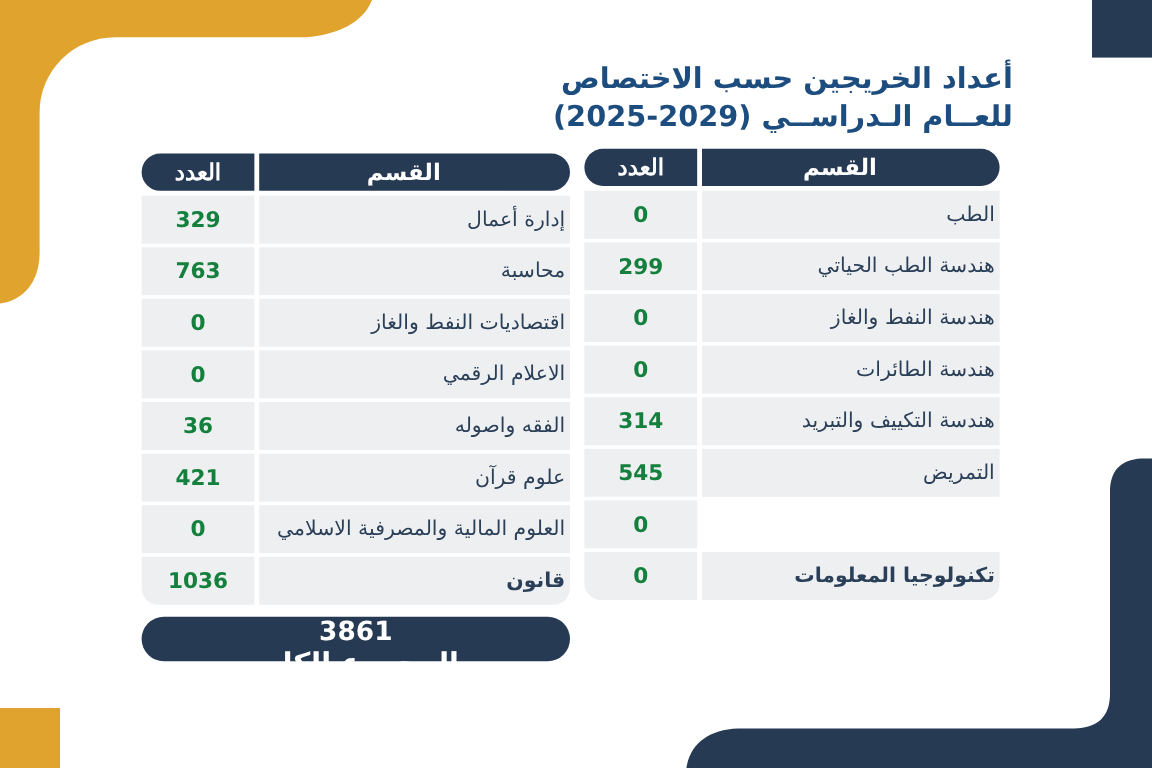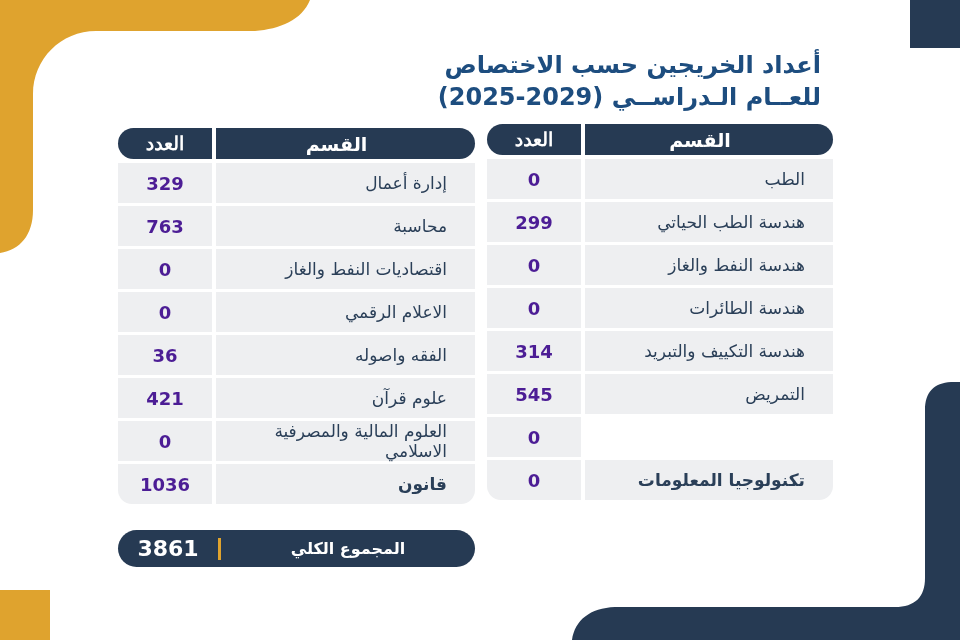--- a/index.html
+++ b/index.html
@@ -8,50 +8,50 @@
     overflow:hidden;font-family:"DejaVu Sans",sans-serif;
   }
   
   .deco{position:absolute;pointer-events:none;}
   .deco-tl{left:0;top:0;}
   .deco-br{left:570px;top:380px;}
   .sq-tr{position:absolute;left:910px;top:0;width:50px;height:48px;background:#263a53;}
   .sq-bl{position:absolute;left:0;top:590px;width:50px;height:50px;background:#dfa32e;}
   
   .title{
-    position:absolute;top:50px;right:139px;width:450px;
+    position:absolute;top:50px;right:116px;width:450px;
     text-align:right;direction:rtl;color:#1d4d7f;font-weight:bold;
   }
   .title div{font-size:24px;line-height:1.32;}
   
   .tbl{position:absolute;}
   .tbl-right{left:487px;top:124px;width:346px;}
   .tbl-left{left:118px;top:128px;width:357px;}
   .thead{display:flex;gap:4px;height:31px;margin-bottom:4px;}
   .hcell{
     background:#263a53;color:#ffffff;font-weight:bold;font-size:19px;
     display:flex;align-items:center;justify-content:center;direction:rtl;
   }
   .hcount{width:94px;border-radius:16px 0 0 16px;font-family:Liberation Serif, serif;}
   .hdept{flex:1;border-radius:0 16px 16px 0;padding-right:18px;}
   .trow{display:flex;gap:4px;height:40px;margin-bottom:3px;}
   .trow:last-child{margin-bottom:0;}
   .cell{background:#eeeff1;display:flex;align-items:center;}
-  .count{width:94px;justify-content:center;font-weight:bold;font-size:18px;color:#4c1d95;}
-  .dept{flex:1;direction:rtl;padding-right:28px;font-size:17px;color:#2a3f58;}
+  .count{width:94px;justify-content:center;font-weight:bold;font-size:18px;color:#15803d;}
+  .dept{flex:1;direction:rtl;padding-right:4px;font-size:17px;color:#2a3f58;}
   .trow:last-child .count{border-radius:0 0 0 14px;}
   .trow:last-child .dept{border-radius:0 0 14px 0;font-weight:bold;}
   
   .total-pill{
-    position:absolute;left:118px;top:530px;width:357px;height:37px;
-    background:#263a53;border-radius:19px;display:flex;align-items:center;
+    position:absolute;left:118px;top:514px;width:357px;height:37px;
+    background:#263a53;border-radius:19px;display:flex;align-items:center;flex-direction:column;
   }
   .total-num{width:100px;text-align:center;color:#fff;font-weight:bold;font-size:22px;}
   .total-divider{width:3px;height:22px;background:#dfa32e;}
-  .total-label{flex:1;text-align:center;color:#fff;font-weight:bold;font-size:16px;direction:rtl;}
+  .total-label{flex:1;text-align:center;color:#fff;font-weight:bold;font-size:24px;direction:rtl;}
 </style>
 </head>
 <body>
 
 <div class="canvas">
 
   <svg class="deco deco-tl" width="310" height="258" viewBox="0 0 310 258">
     <path d="M0 0 L310 0 C302 20 280 29 255 31 L96 31 C61 31 33 59 33 94 L33 210 C33 235 20 250 0 253 Z" fill="#dfa32e"></path>
   </svg>
 

